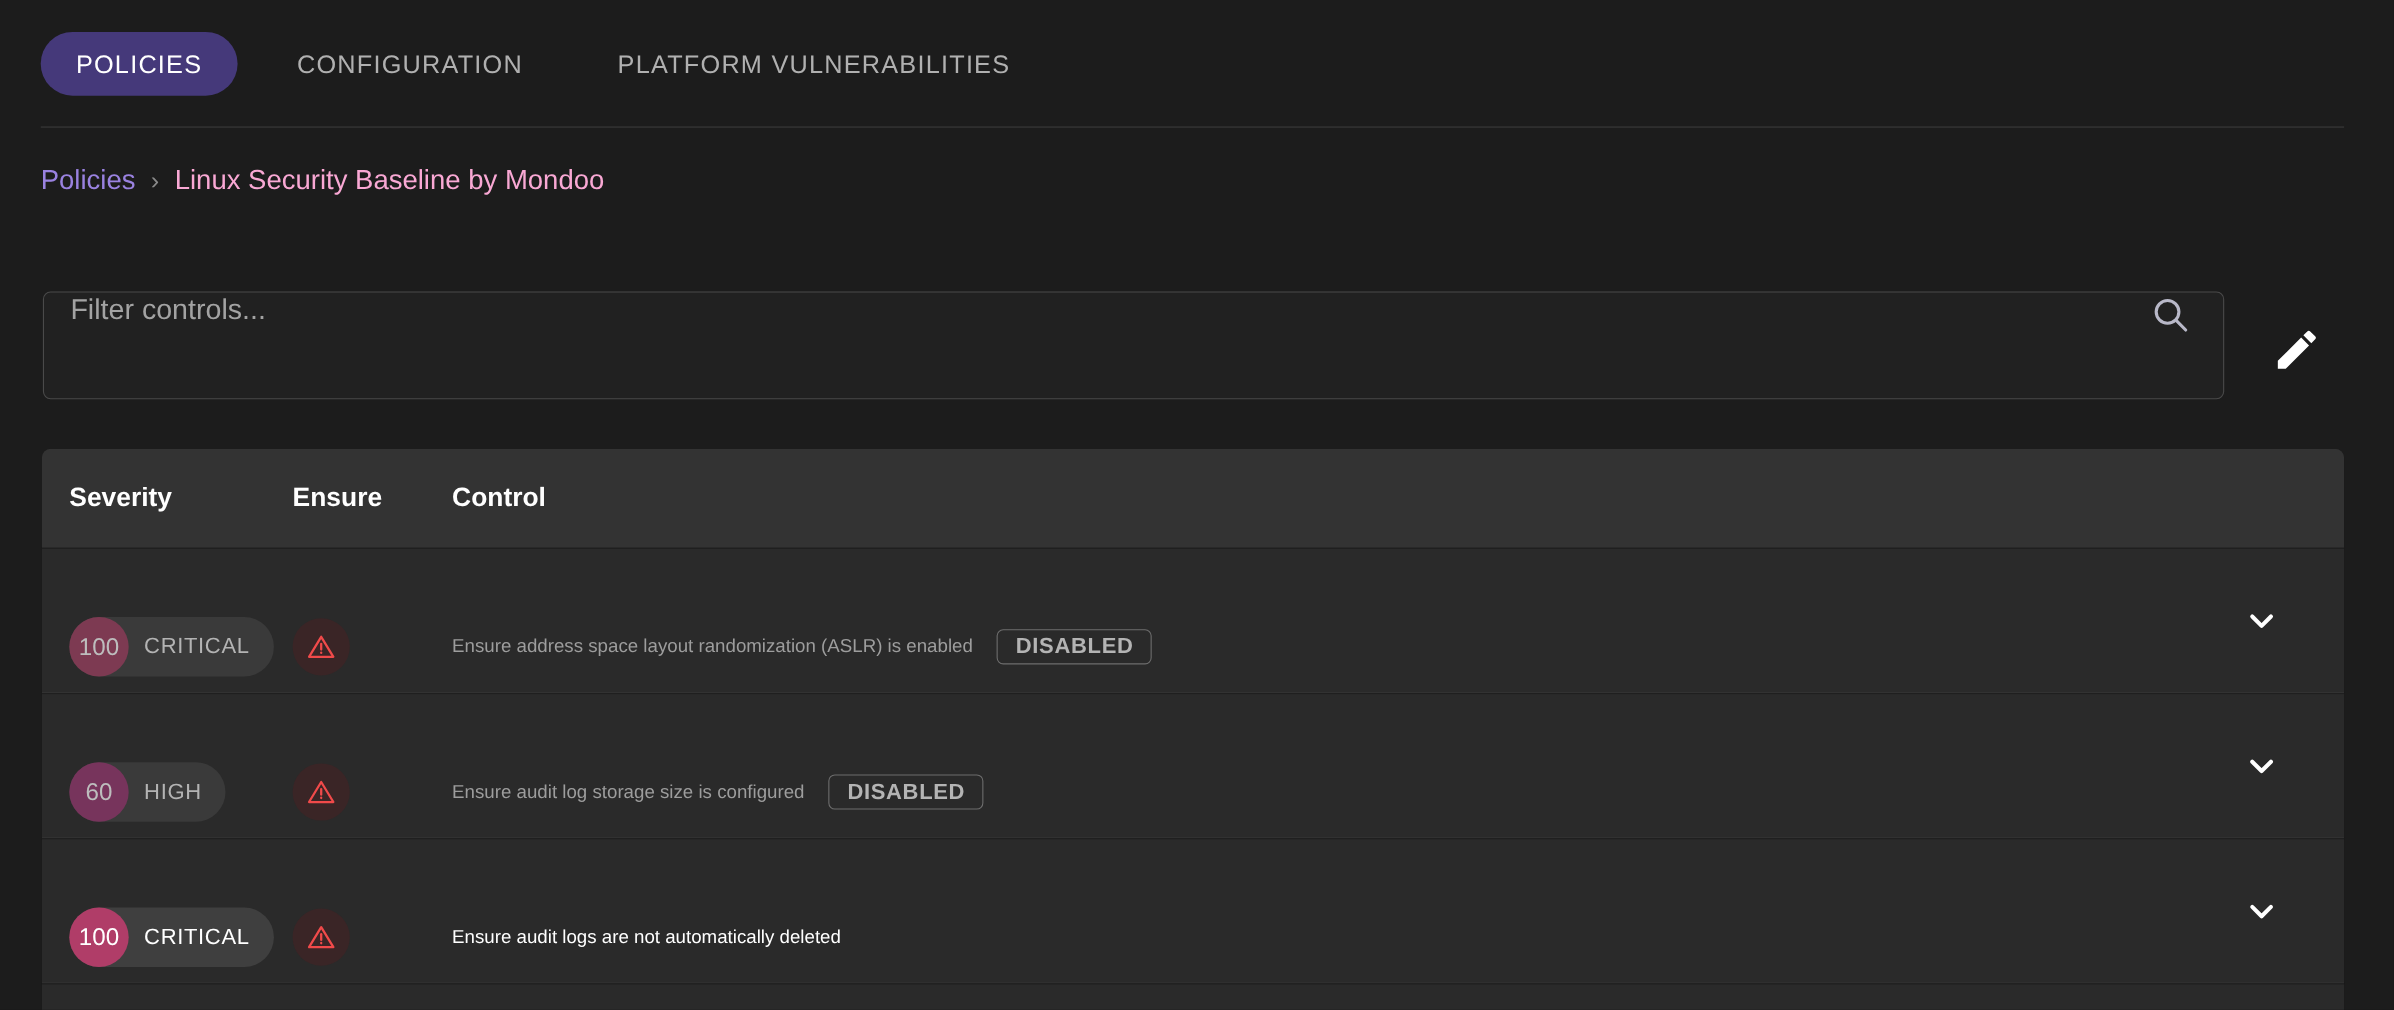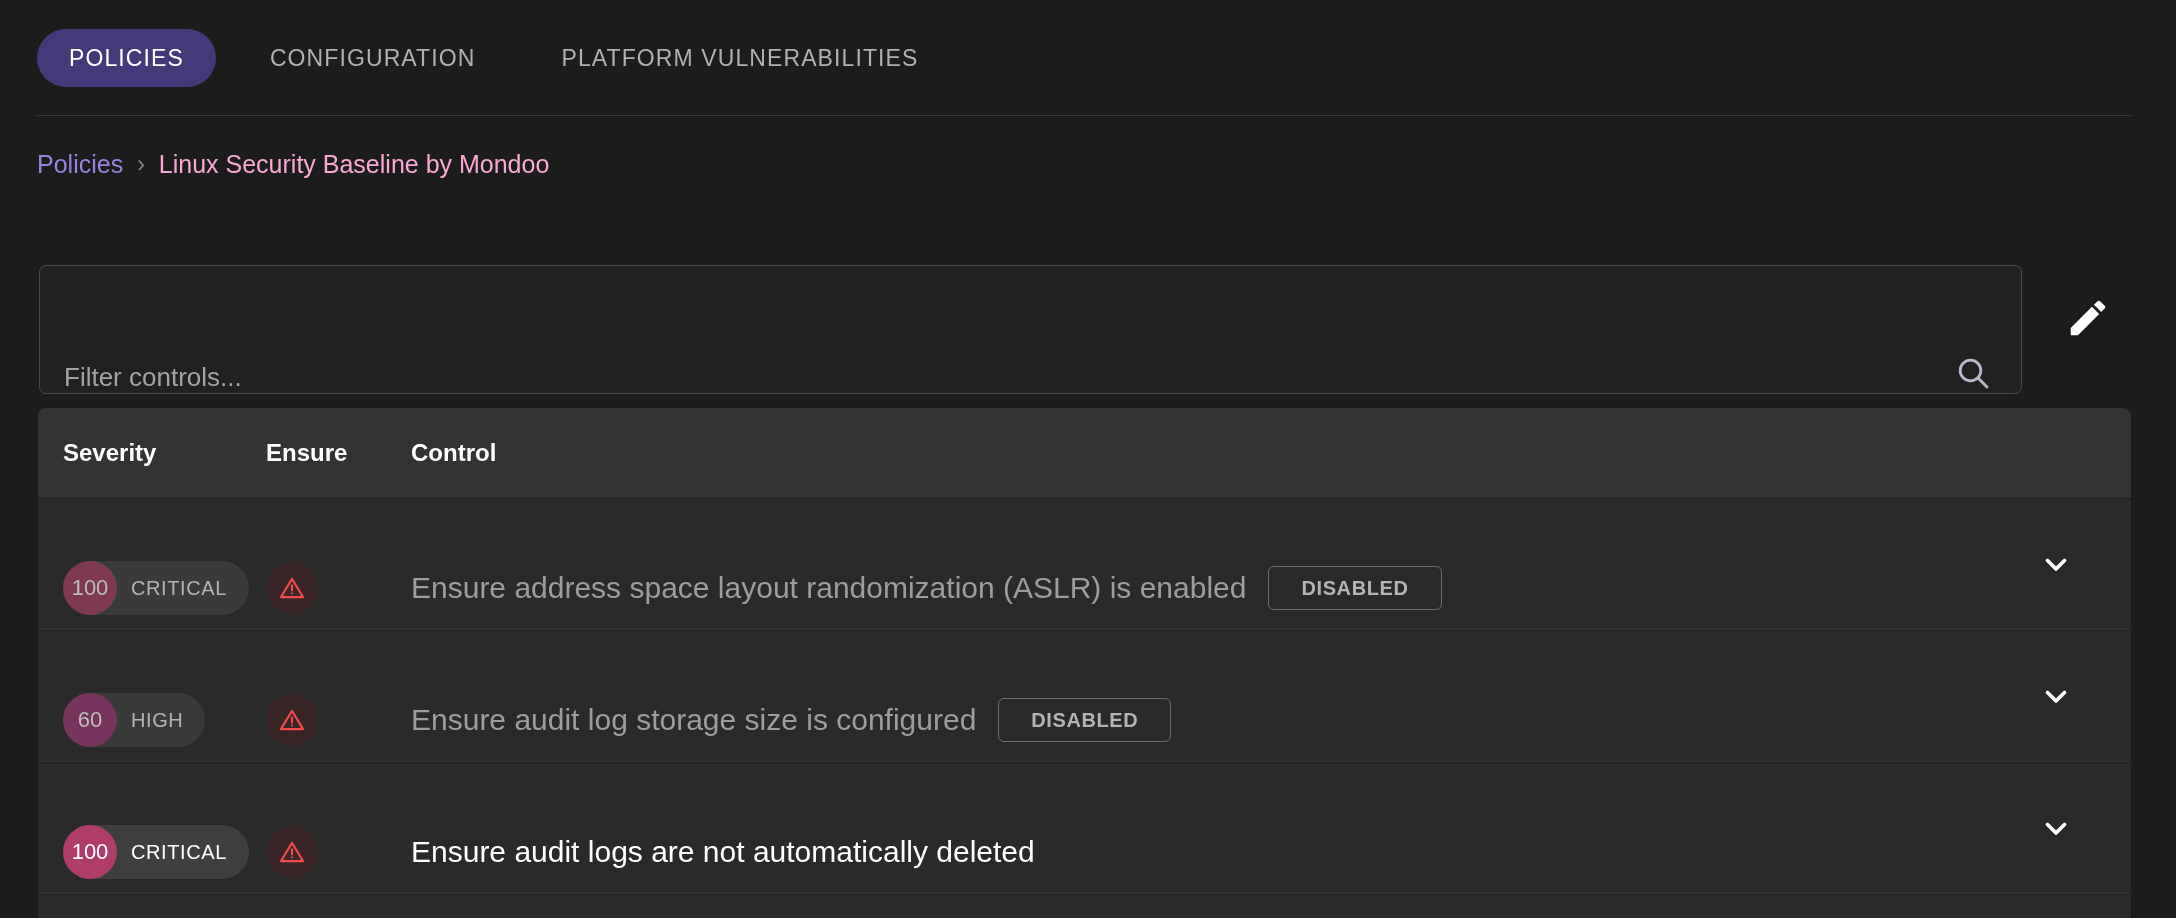--- a/index.html
+++ b/index.html
@@ -57,26 +57,26 @@
     white-space: nowrap;
   }
   .crumb-link { color: #9a82e0; cursor: pointer; }
   .crumb-sep { color: #8a8a8a; margin: 0 14px; font-size: 23px; }
   .crumb-current { color: #f9a8d4; }
 
   
   .filterwrap {
     position: absolute;
     left: 39px; top: 265px;
-    width: 1983px; height: 129px;
+    width: 1983px; height: 98px;
     border: 1px solid #4a4a4a;
     border-radius: 7px;
     background: #212121;
     display: flex;
-    align-items: flex-end;
+    align-items: flex-start;
     padding: 0 28px 0 24px;
     gap: 24px;
   }
   .filterinput {
     flex: 1;
     background: transparent;
     border: none;
     outline: none;
     font-family: "Liberation Sans", sans-serif;
     font-size: 26px;
@@ -116,21 +116,21 @@
 
   .row {
     height: 132px;
     background: #2a2a2a;
     display: flex;
     align-items: center;
     border-bottom: 1px solid #323232;
     border-top: 1px solid #1f1f1f;
   }
   .row.dim .control-text { color: #9d9d9d; }
-  .row .control-text { color: #ffffff; font-size: 30px; text-align: center; }
+  .row .control-text { color: #ffffff; font-size: 17px; text-align: center; }
 
   .cell { display: flex; align-items: center; margin-top: 48px; }
 
   
   .sev-pill {
     display: inline-flex;
     align-items: center;
     height: 54px;
     border-radius: 27px;
     background: #3f3f3f;
@@ -159,24 +159,24 @@
     width: 52px; height: 52px;
     border-radius: 50%;
     background: #3a2526;
     display: flex; align-items: center; justify-content: center;
   }
 
   
   .tag {
     display: inline-flex;
     align-items: center;
-    height: 44px;
+    height: 32px;
     border: 1px solid #6d6d6d;
     border-radius: 6px;
-    padding: 0 32px;
+    padding: 0 16px;
     margin-left: 22px;
     font-size: 20px;
     font-weight: bold;
     letter-spacing: 0.6px;
     color: #b4b4b4;
     white-space: nowrap;
   }
 
   .chev { width: 34px; height: 34px; cursor: pointer; }
 </style>

